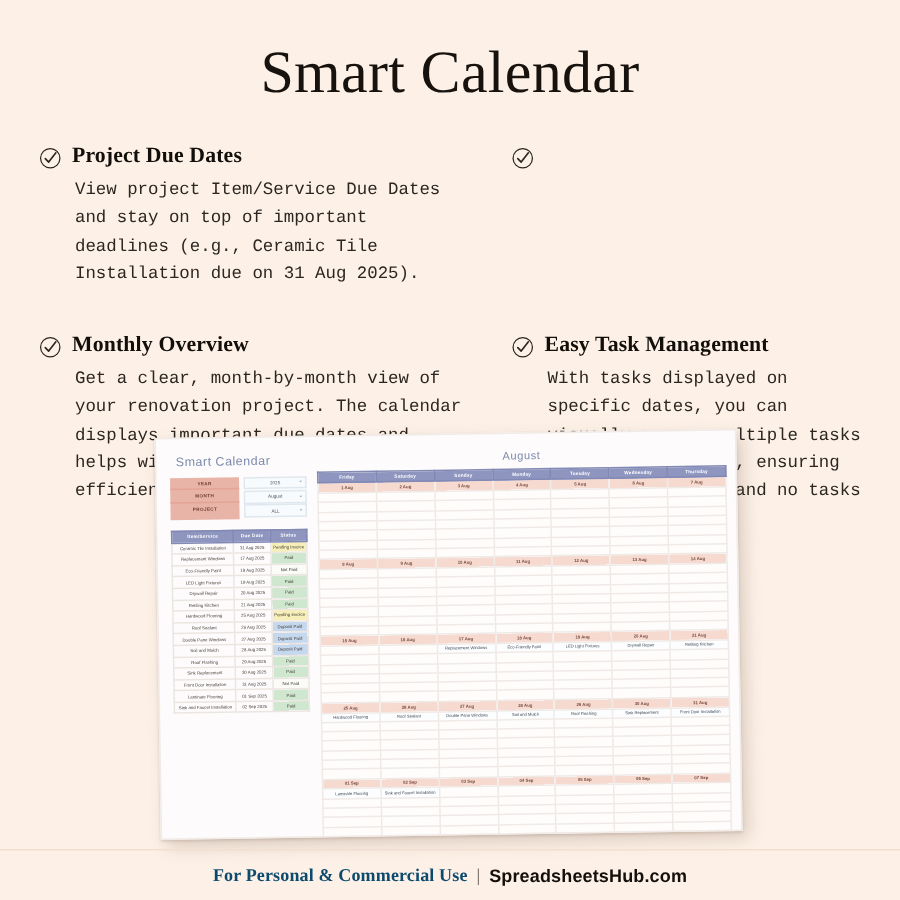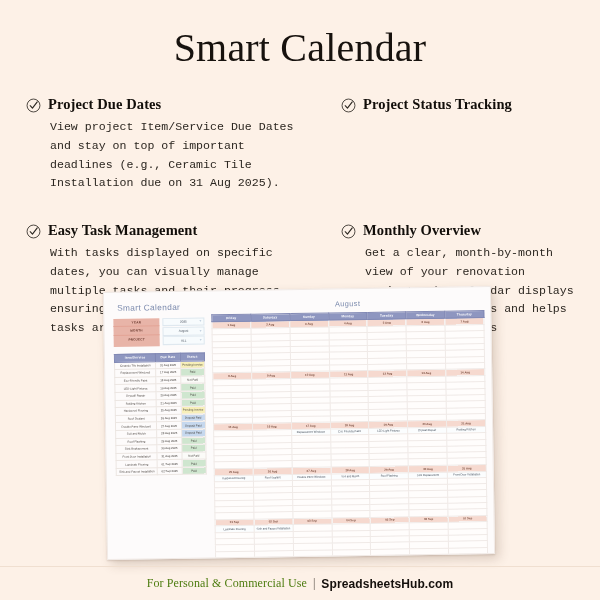--- a/index.html
+++ b/index.html
@@ -253,22 +253,23 @@
     height: 34px;
     border-top: 1px solid #f0dfd0;
     display: flex;
     align-items: center;
     justify-content: center;
     gap: 0;
   }
   .footer-text {
     font-family: "Liberation Serif", serif;
     font-size: 12px;
-    color: #4d7c0f;
+    color: #0c4a6e;
     letter-spacing: 0.1px;
+    font-weight: bold;
   }
   .footer-sep { margin: 0 6px; color: #5d554d; font-size: 12px; }
   .footer-brand {
     font-family: Liberation Sans, sans-serif;
     font-size: 12px;
     font-weight: bold;
     color: #140f0b;
     letter-spacing: 0.1px;
   }
 </style>
@@ -289,44 +290,43 @@
     </div>
     <p class="feature-body">View project Item/Service Due Dates and stay on top of important deadlines (e.g., Ceramic Tile Installation due on 31 Aug 2025).</p>
   </div>
 
   <div class="feature right">
     <div class="feature-head">
       <svg class="check-icon" viewBox="0 0 20 20">
         <circle cx="10" cy="10" r="8.6" fill="none" stroke="#2b2620" stroke-width="1.1"></circle>
         <path d="M5.6 10.3 L8.6 13.4 L15 5.2" fill="none" stroke="#2b2620" stroke-width="1.5" stroke-linecap="round" stroke-linejoin="round"></path>
       </svg>
-      <div class="feature-title">Project Status Tracking</div>
     </div>
+  </div>
+
+  <div class="feature">
+    <div class="feature-head">
+      <svg class="check-icon" viewBox="0 0 20 20">
+        <circle cx="10" cy="10" r="8.6" fill="none" stroke="#2b2620" stroke-width="1.1"></circle>
+        <path d="M5.6 10.3 L8.6 13.4 L15 5.2" fill="none" stroke="#2b2620" stroke-width="1.5" stroke-linecap="round" stroke-linejoin="round"></path>
+      </svg>
+      <div class="feature-title">Monthly Overview</div>
+    </div>
+    <p class="feature-body">Get a clear, month-by-month view of your renovation project. The calendar displays important due dates and helps with planning tasks efficiently.</p>
   </div>
 
   <div class="feature right">
     <div class="feature-head">
       <svg class="check-icon" viewBox="0 0 20 20">
         <circle cx="10" cy="10" r="8.6" fill="none" stroke="#2b2620" stroke-width="1.1"></circle>
         <path d="M5.6 10.3 L8.6 13.4 L15 5.2" fill="none" stroke="#2b2620" stroke-width="1.5" stroke-linecap="round" stroke-linejoin="round"></path>
       </svg>
       <div class="feature-title">Easy Task Management</div>
     </div>
     <p class="feature-body">With tasks displayed on specific dates, you can visually manage multiple tasks and their progress, ensuring deadlines are met and no tasks are missed.</p>
-  </div>
-
-  <div class="feature">
-    <div class="feature-head">
-      <svg class="check-icon" viewBox="0 0 20 20">
-        <circle cx="10" cy="10" r="8.6" fill="none" stroke="#2b2620" stroke-width="1.1"></circle>
-        <path d="M5.6 10.3 L8.6 13.4 L15 5.2" fill="none" stroke="#2b2620" stroke-width="1.5" stroke-linecap="round" stroke-linejoin="round"></path>
-      </svg>
-      <div class="feature-title">Monthly Overview</div>
-    </div>
-    <p class="feature-body">Get a clear, month-by-month view of your renovation project. The calendar displays important due dates and helps with planning tasks efficiently.</p>
   </div>
 
 </div>
 
 <div class="mock-wrap">
   <div class="mock-card">
     <div class="mock-inner">
 
       <div class="sheet-left">
         <div class="sheet-brand">Smart Calendar</div>

